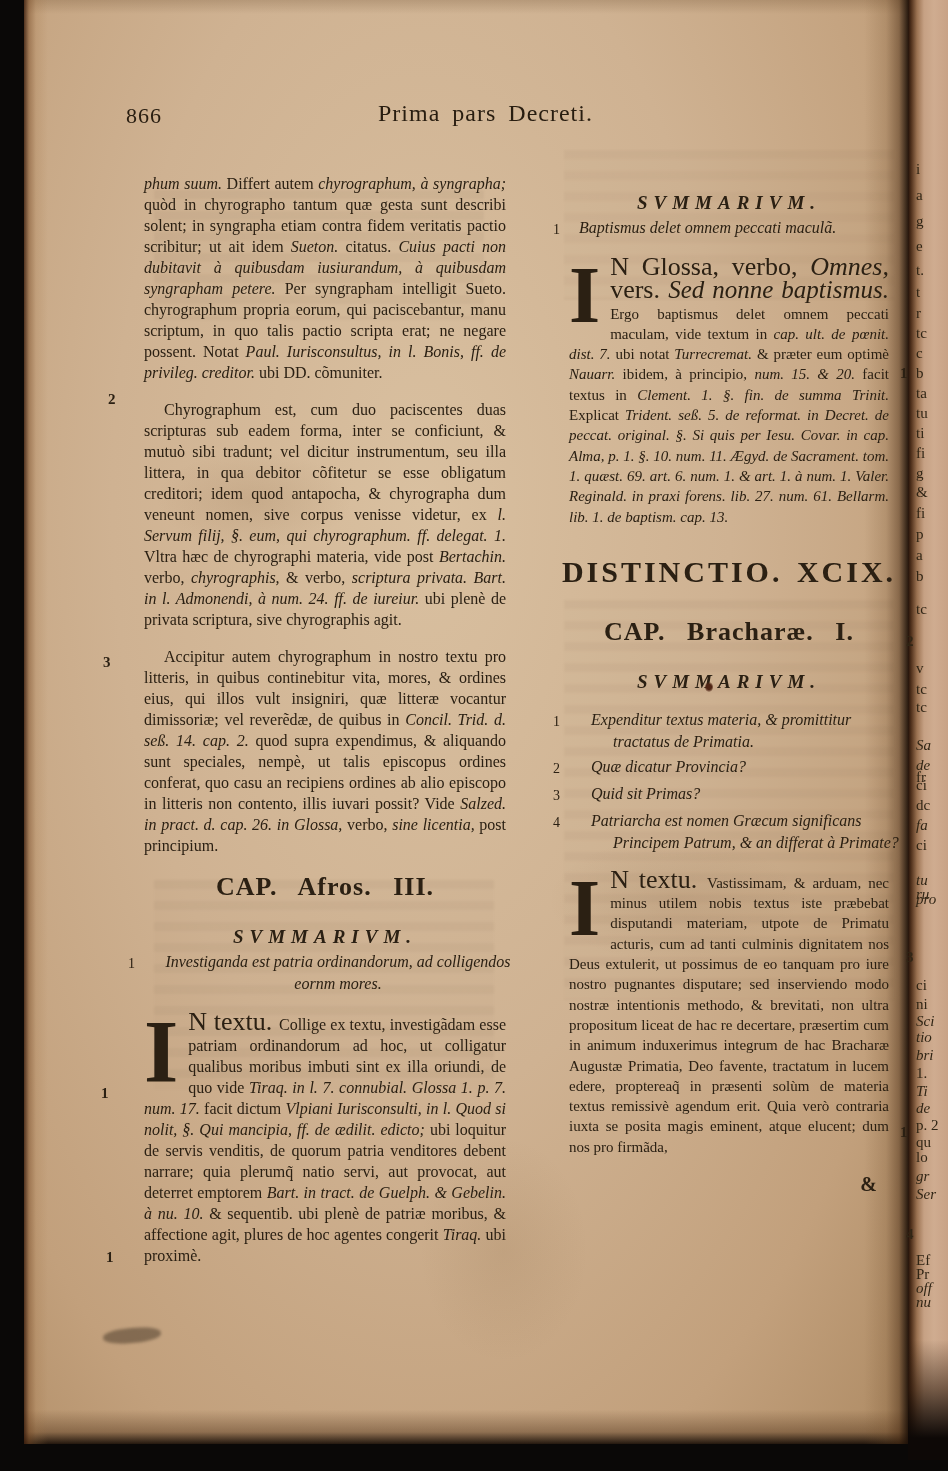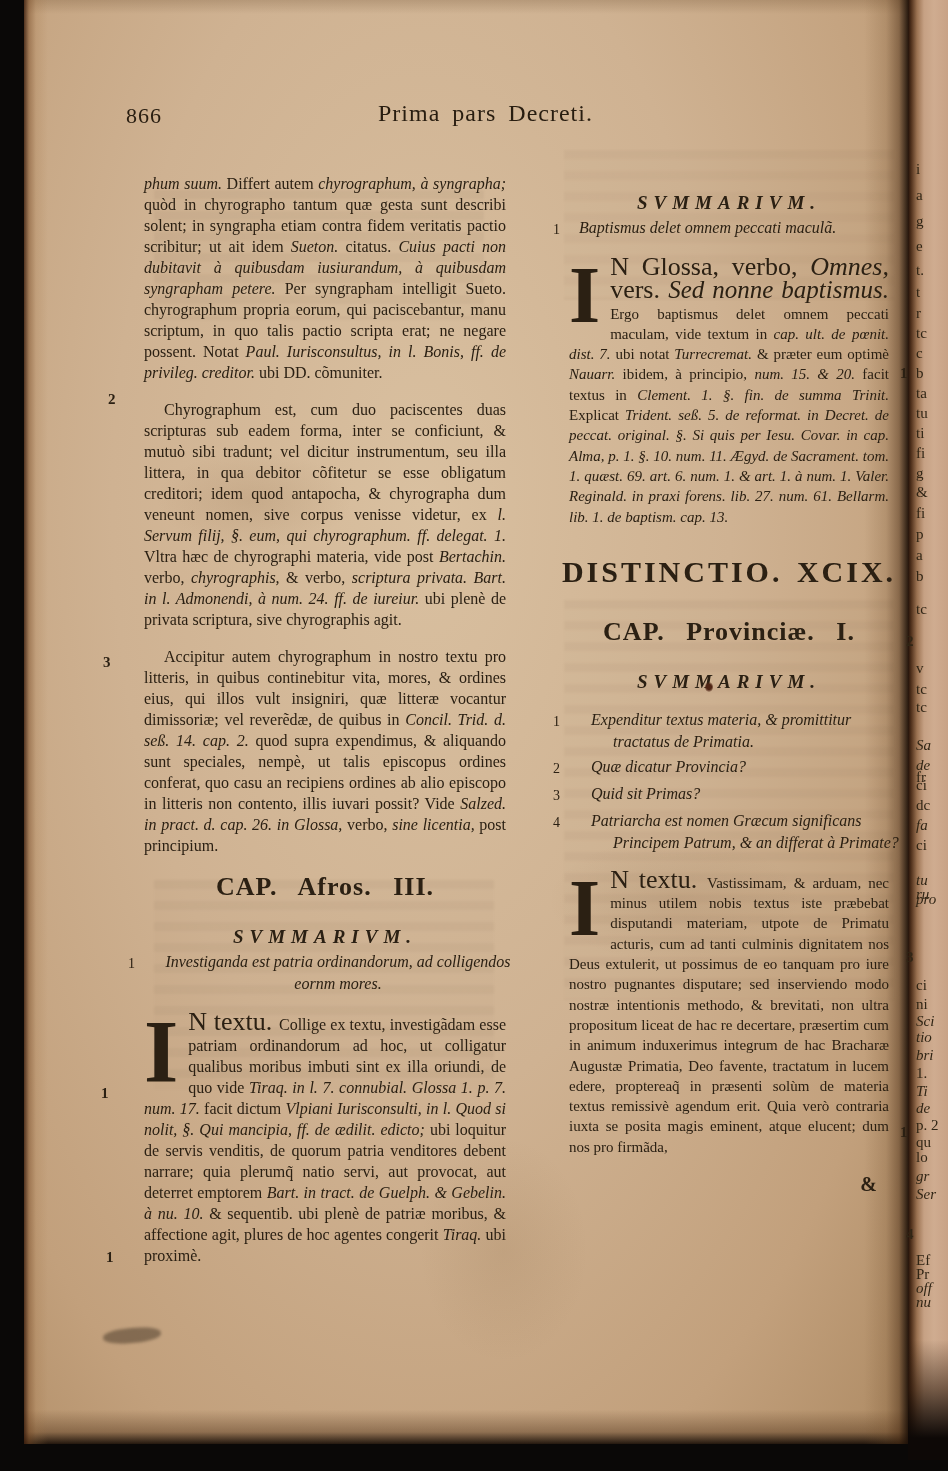--- a/index.html
+++ b/index.html
@@ -97,21 +97,21 @@
     <div class="sum-item mt16">
       <span class="no">1</span>
       <span class="tx">Baptismus delet omnem peccati maculã.</span>
     </div>
 
     <p class="mt16">
       <span class="dropcap sm">I</span><span><span class="lead">N Glossa, verbo, </span><span class="it lead">Omnes,</span><span class="lead"> vers. </span><span class="bigit">Sed nonne baptismus. </span><span>Ergo baptismus delet omnem peccati maculam, vide textum in </span><span class="it">cap. ult. de pœnit. dist. 7. </span><span>ubi notat </span><span class="it">Turrecremat. </span><span>&amp; præter eum optimè </span><span class="it">Nauarr. </span><span>ibidem, à principio, </span><span class="it">num. 15. &amp; 20. </span><span>facit textus in </span><span class="it">Clement. 1. §. fin. de summa Trinit. </span><span>Explicat </span><span class="it">Trident. seß. 5. de reformat. in Decret. de peccat. original. §. Si quis per Iesu. Covar. in cap. Alma, p. 1. §. 10. num. 11. Ægyd. de Sacrament. tom. 1. quæst. 69. art. 6. num. 1. &amp; art. 1. à num. 1. Valer. Reginald. in praxi forens. lib. 27. num. 61. Bellarm. lib. 1. de baptism. cap. 13.</span></span>
     </p>
 
     <h1 class="dist-head mt28">DISTINCTIO.  XCIX.</h1>
-    <h2 class="cap-head mt28">CAP.  Provinciæ.  I.</h2>
+    <h2 class="cap-head mt28">CAP.  Bracharæ.  I.</h2>
     <h3 class="sum-head mt24">SVMMARIVM.</h3>
 
     <div class="mt16">
       <div class="sum-item">
         <span class="no">1</span>
         <span class="tx tx-hang">Expenditur textus materia, &amp; promittitur tractatus de Primatia.</span>
       </div>
       <div class="sum-item">
         <span class="no">2</span>
         <span class="tx tx-hang">Quæ dicatur Provincia?</span>

